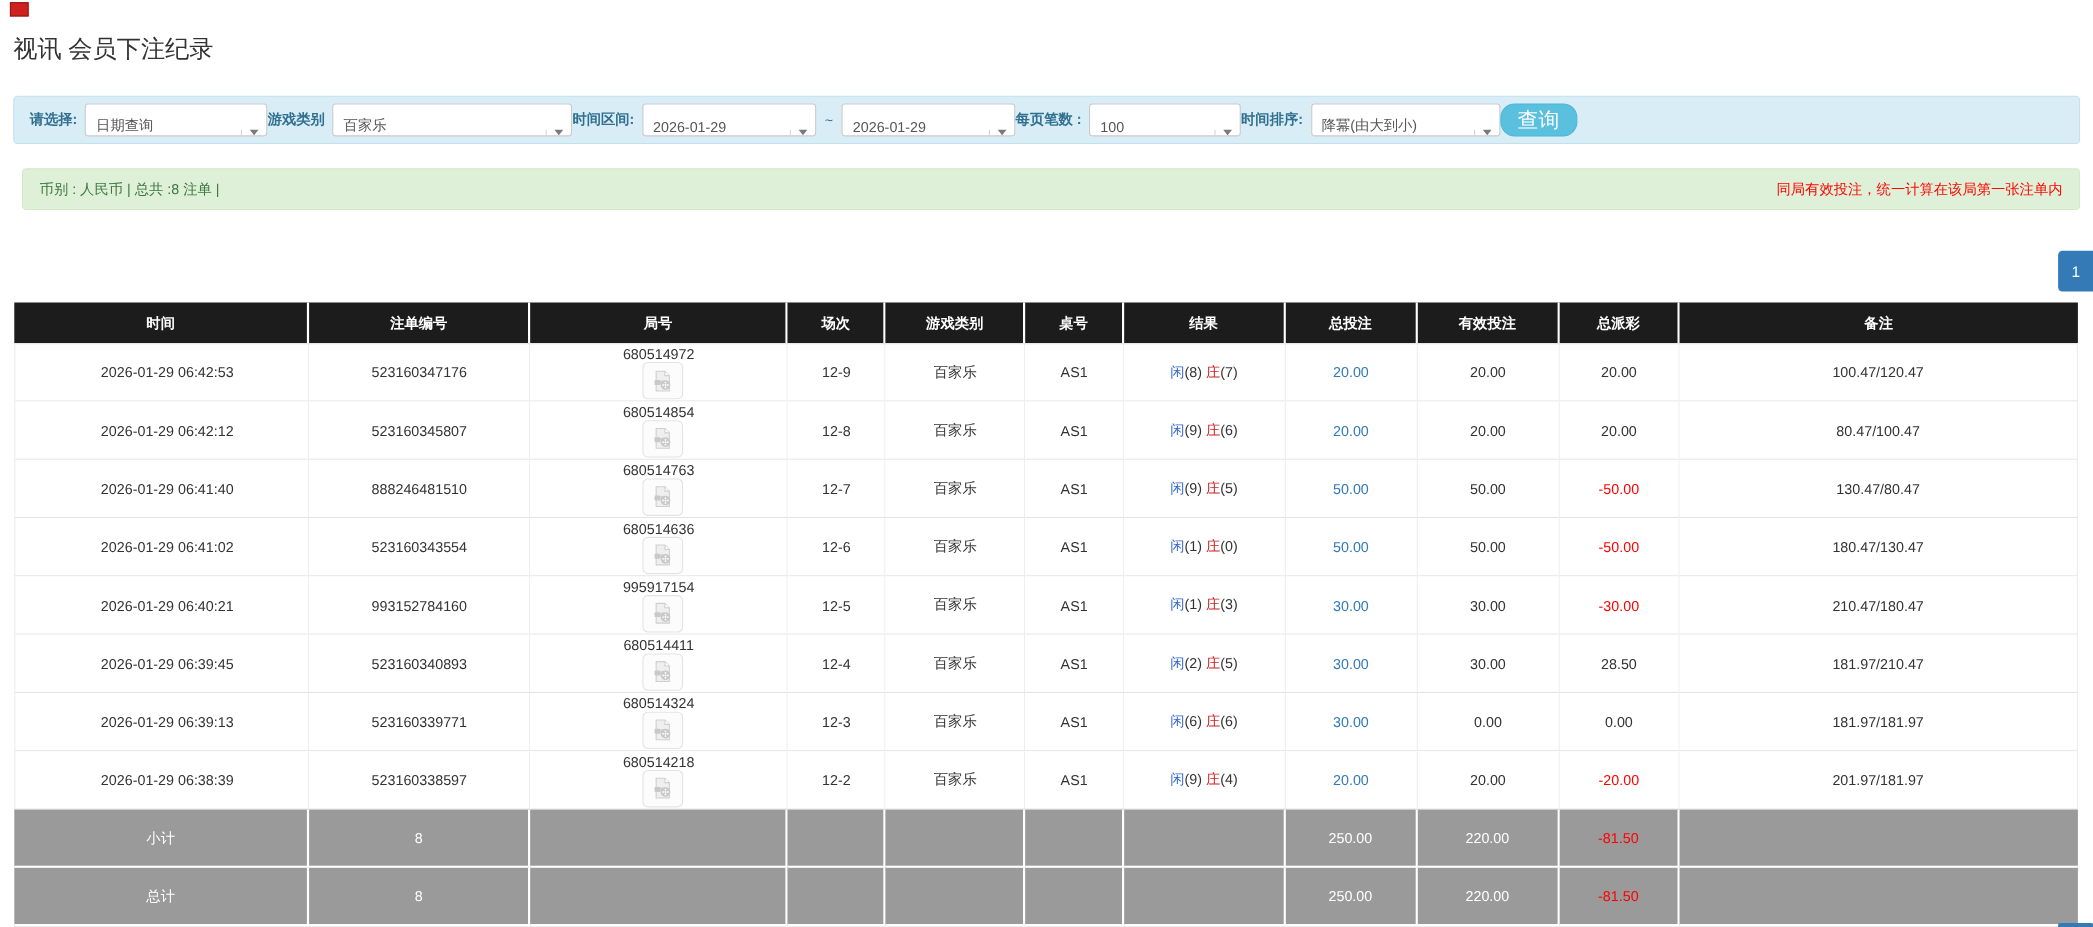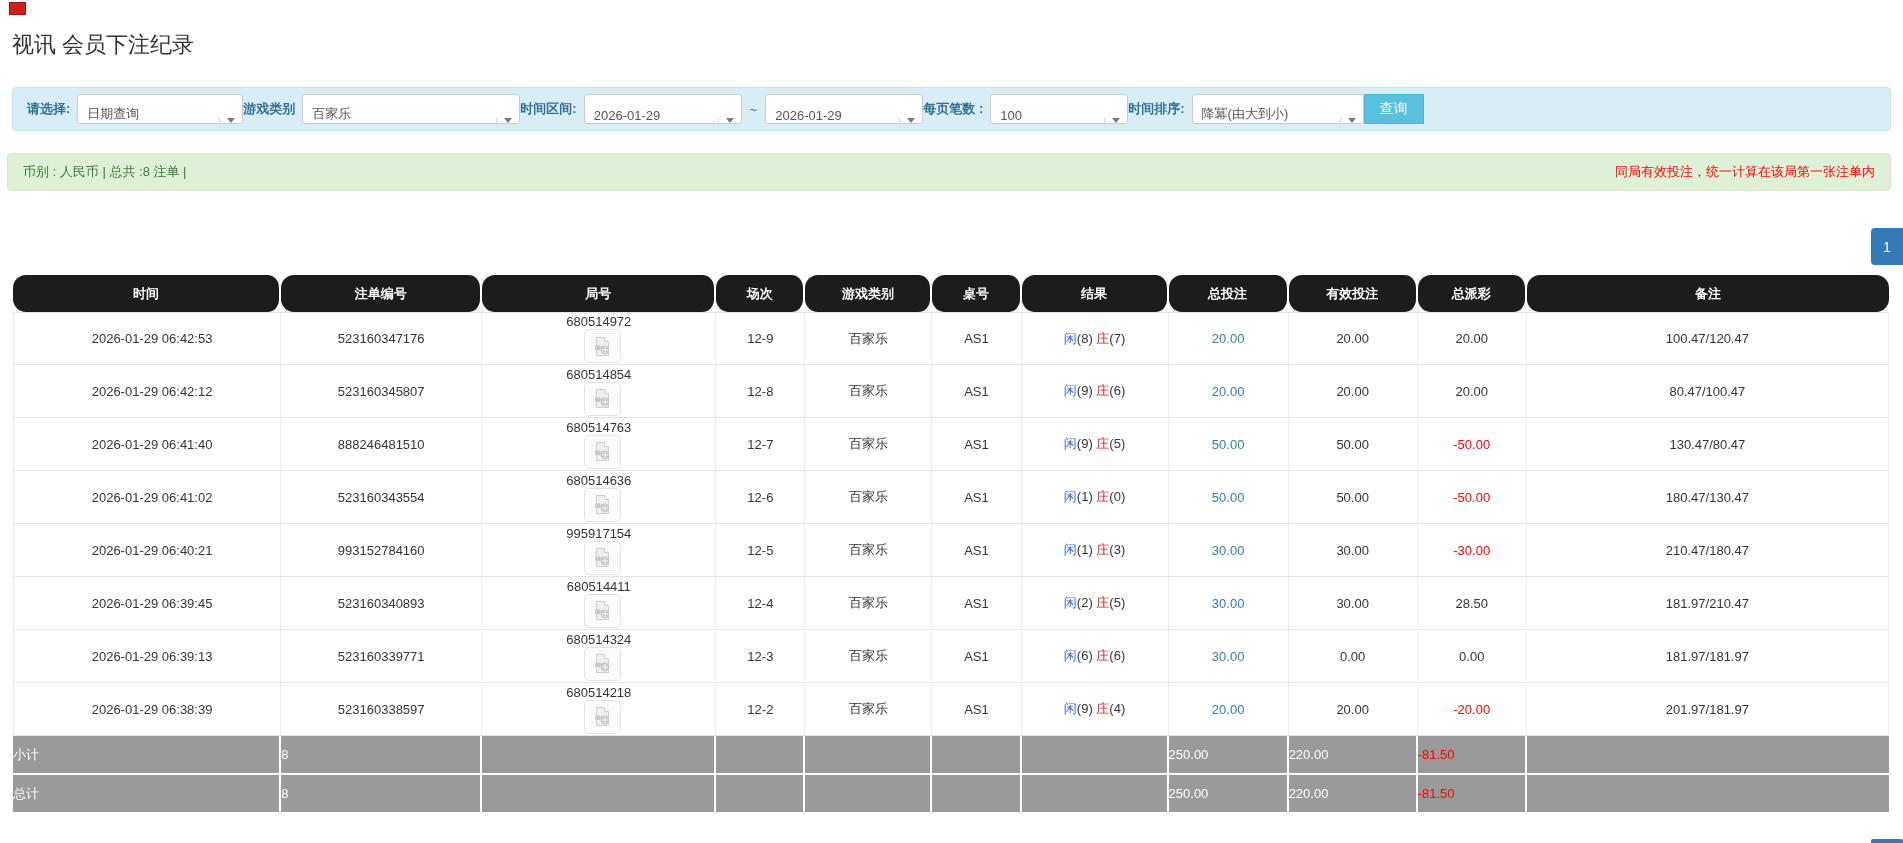--- a/index.html
+++ b/index.html
@@ -18,48 +18,48 @@
     display:flex; align-items:center; padding:0 14px; }
   .fgroup { display:flex; align-items:center; }
   .flabel { font-weight:bold; color:#31708f; font-size:13px; white-space:nowrap; margin-right:7px; }
   .combo { background:#fff; border:1px solid #cbcbcb; border-radius:3px; height:30px;
     display:flex; align-items:flex-end; cursor:pointer; }
   .combo .val { padding:0 9px; font-size:13px; color:#555; display:flex; align-items:center;
     flex:1; white-space:nowrap; overflow:hidden; }
   .combo .arrow { width:23px; border-left:1px solid #d5d5d5; display:flex; align-items:center; justify-content:center; }
   .caret { width:0; height:0; border-left:4px solid transparent; border-right:4px solid transparent; border-top:5px solid #7a7a7a; }
   .tilde { font-size:13px; color:#31708f; margin:0 8px 0 -6px; }
-  .btn-query { background:#5bc0de; border:1px solid #46b8da; color:#fff; font-size:14px;
-    height:30px; padding:0 15px; border-radius:0; cursor:pointer; }
+  .btn-query { background:#5bc0de; border:1px solid #46b8da; color:#fff; font-size:19px;
+    height:30px; padding:0 15px; border-radius:13px; cursor:pointer; }
 
   
-  .infobar { position:absolute; left:7px; right:12px; top:153px; height:38px;
+  .infobar { position:absolute; left:20px; right:12px; top:153px; height:38px;
     background:#dff0d8; border:1px solid #d6e9c6; border-radius:4px;
     display:flex; align-items:center; justify-content:space-between; padding:0 15px; font-size:13px; }
   .info-left { color:#3c763d; }
   .info-right { color:#fd0600; }
 
   
   .pag-top { position:absolute; top:228px; right:0; width:32px; height:37px; background:#337ab7;
     border-radius:4px 0 0 4px; color:#fff; font-size:14px; display:flex; align-items:center;
     justify-content:center; cursor:pointer; }
   .pag-bottom { position:absolute; bottom:0; right:0; width:32px; height:4px; background:#337ab7;
     border-radius:2px 2px 0 0; cursor:pointer; }
 
   
   .table-wrap { position:absolute; left:13px; right:14px; top:275px; }
   table { width:100%; border-collapse:separate; border-spacing:0; table-layout:fixed; }
   thead th { background:#1c1c1c; color:#fff; font-size:13px; font-weight:bold; height:37px;
-    border-right:2px solid #fff; text-align:center;border-radius:13px; }
+    border-right:2px solid #fff; text-align:center; }
   thead th:last-child { border-right:none; }
   tbody.data td { height:53px; background:#fff; font-size:13px; color:#333; text-align:center;
     border-bottom:1px solid #e4e4e4; border-right:1px solid #ededed; }
   tbody.data td:first-child { border-left:1px solid #ededed;padding-left:10px; }
   tbody.data tr:first-child td { border-top:1px solid #e4e4e4; }
-  .sumrow td { background:#9a9a9a; color:#fff; height:39px; font-size:13px; 
+  .sumrow td { background:#9a9a9a; color:#fff; height:53px; font-size:13px; text-align:center;
     border-right:2px solid #fff; border-bottom:2px solid #fff;margin-top:48px; }
   .sumrow td:last-child { border-right:none; }
 
   .blue { color:#337ab7; cursor:pointer; }
   .neg { color:#ff0000 !important; }
   .res-p { color:#3366cc; }
   .res-b { color:#cc2222; }
   .res-n { color:#333; }
   .round-cell { display:inline-flex; align-items:center;flex-direction:column; }
   .icon-btn { display:inline-flex; align-items:center; justify-content:center; width:37px; height:34px;

